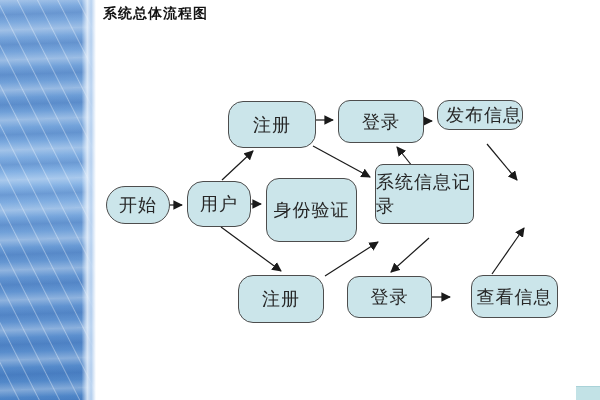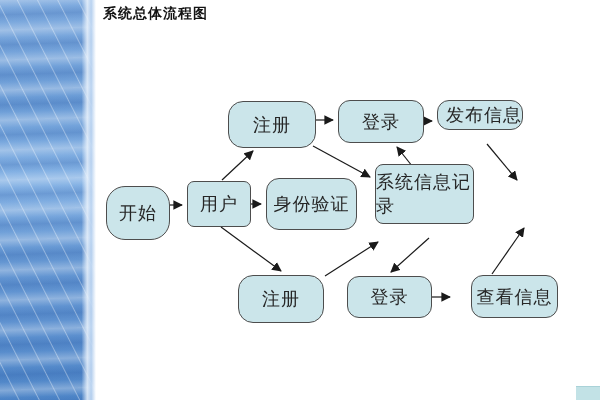--- a/index.html
+++ b/index.html
@@ -25,24 +25,24 @@
   .node{
     position:absolute;display:flex;align-items:center;justify-content:center;
     background:var(--node-fill,#cbe5ea);border:1px solid var(--node-border,#4d4d4d);
     box-sizing:border-box;
     font-family:"Liberation Serif","DejaVu Serif",serif;
     font-size:18px;color:#262626;letter-spacing:1px;
   }
   .stadium{border-radius:19px;}
   .rounded{border-radius:13px;}
   .rect{border-radius:12px;}
-  #node-start{left:106px;top:186px;width:64px;height:54px;}
-  #node-user{left:187px;top:181px;width:64px;height:46px;border-radius:7px;align-items:center;}
+  #node-start{left:106px;top:186px;width:64px;height:38px;}
+  #node-user{left:187px;top:181px;width:64px;height:46px;border-radius:16px;align-items:center;}
   #node-register-top{left:228px;top:101px;width:88px;height:47px;border-radius:15px;}
-  #node-identity-verify{left:266px;top:178px;width:91px;height:52px;text-align:center;}
+  #node-identity-verify{left:266px;top:178px;width:91px;height:64px;text-align:center;}
   #node-system-record{left:375px;top:164px;width:99px;height:60px;border-radius:8px;}
   #node-login-top{left:338px;top:100px;width:86px;height:43px;}
   #node-publish-info{left:437px;top:100px;width:86px;height:30px;justify-content:flex-end;}
   #node-end{left:489px;top:184px;width:67px;height:40px;}
   #node-register-bottom{left:238px;top:275px;width:86px;height:48px;border-radius:15px;}
   #node-login-bottom{left:347px;top:276px;width:85px;height:42px;}
   #node-view-info{left:455px;top:275px;width:87px;height:43px;margin-left:16px;}
   
   .edges{position:absolute;left:0;top:0;width:600px;height:400px;pointer-events:none;}
   .edges line{stroke:var(--arrow,#1a1a1a);stroke-width:1.2;}

